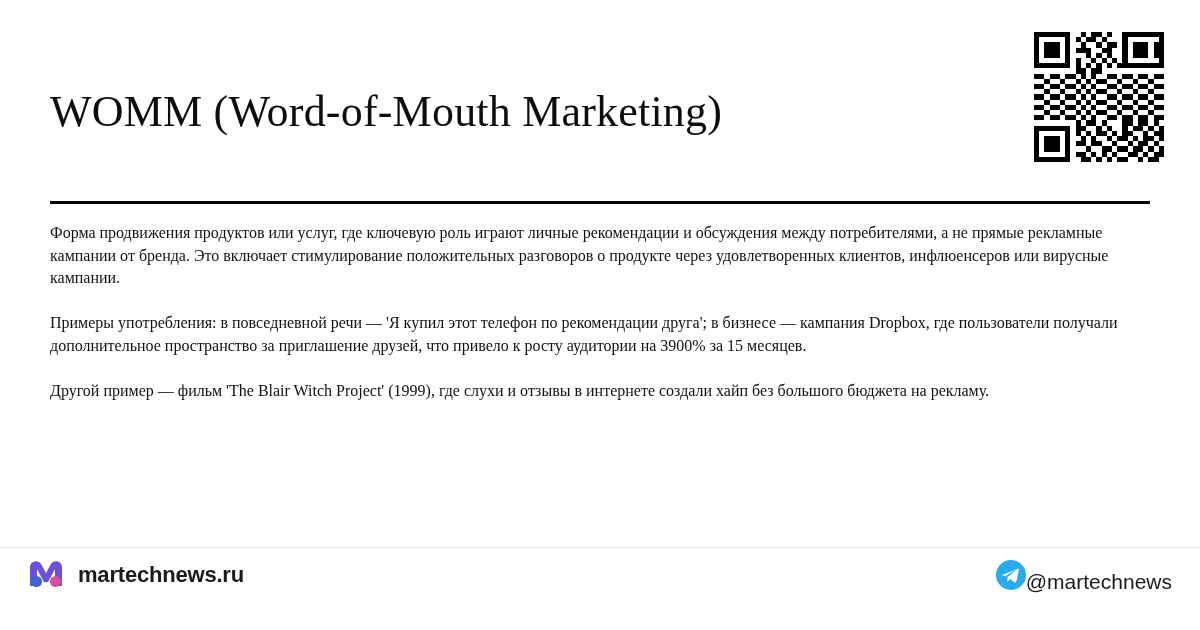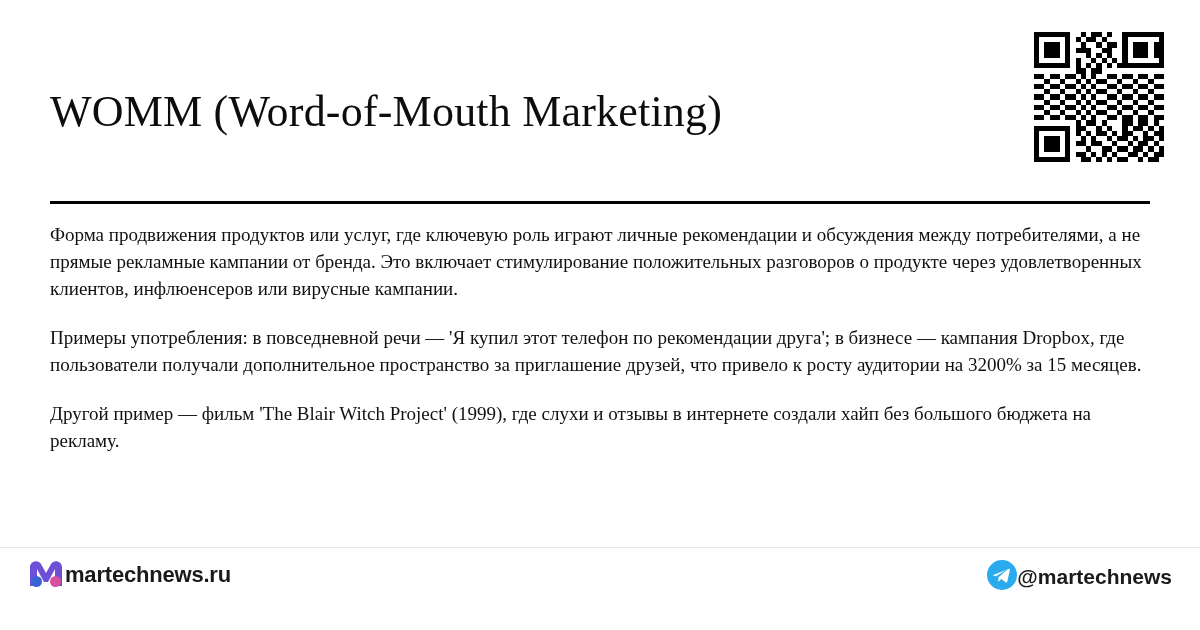--- a/index.html
+++ b/index.html
@@ -68,21 +68,21 @@
   }
 
   
   .content {
     position: absolute;
     left: 50px;
     top: 222px;
     width: 1100px;
   }
   .para {
-    font-size: 19px;
+    font-size: 16px;
     line-height: 1.42;
     color: #111111;
     margin: 0 0 22px 0;
     text-align: left;
   }
   .para:last-child { margin-bottom: 18px; }
 
   
   .footer-divider {
     position: absolute;
@@ -91,37 +91,36 @@
     width: 1200px;
     height: 1px;
     background: #e6e6e6;
   }
   .footer-left {
     position: absolute;
     left: 28px;
     top: 558px;
     display: flex;
     align-items: center;
-    gap: 1px;
+    gap: 14px;
   }
   .brand-name {
     font-family: "Liberation Sans", sans-serif;
     font-size: 22px;
     font-weight: bold;
     color: #1a1a1a;
     letter-spacing: -0.2px;
   }
   .footer-right {
     position: absolute;
     right: 28px;
     top: 560px;
     display: flex;
-    align-items: center;
+    align-items: flex-end;
     gap: 0;
-    font-weight: bold;
   }
   .tg-handle {
     font-family: "Liberation Sans", sans-serif;
     font-size: 21px;
     color: #1a1a1a;
   }
 </style>
 </head>
 <body>
 
@@ -755,21 +754,21 @@
         <div class="qr-cell-on"></div>
         <div class="qr-cell-off"></div>
       </div>
   </div>
 
   <h1 class="title">WOMM (Word-of-Mouth Marketing)</h1>
   <div class="rule"></div>
 
   <div class="content">
     <p class="para">Форма продвижения продуктов или услуг, где ключевую роль играют личные рекомендации и обсуждения между потребителями, а не прямые рекламные кампании от бренда. Это включает стимулирование положительных разговоров о продукте через удовлетворенных клиентов, инфлюенсеров или вирусные кампании.</p>
-    <p class="para">Примеры употребления: в повседневной речи — 'Я купил этот телефон по рекомендации друга'; в бизнесе — кампания Dropbox, где пользователи получали дополнительное пространство за приглашение друзей, что привело к росту аудитории на 3200% за 15 месяцев.</p>
+    <p class="para">Примеры употребления: в повседневной речи — 'Я купил этот телефон по рекомендации друга'; в бизнесе — кампания Dropbox, где пользователи получали дополнительное пространство за приглашение друзей, что привело к росту аудитории на 3900% за 15 месяцев.</p>
     <p class="para">Другой пример — фильм 'The Blair Witch Project' (1999), где слухи и отзывы в интернете создали хайп без большого бюджета на рекламу.</p>
   </div>
 
   <div class="footer-divider"></div>
 
   <div class="footer-left">
     <span>
       <svg width="36" height="30" viewBox="0 0 36 30" xmlns="http://www.w3.org/2000/svg">
         <path d="M2 28 L2 9 C2 3 10 1 13 6 L18 15 L23 6 C26 1 34 3 34 9 L34 28 L27 28 L27 11 L20 24 L16 24 L9 11 L9 28 Z" fill="#6e4fd8"></path>
         <circle cx="8.5" cy="23.5" r="5.5" fill="#3b63d6"></circle>

